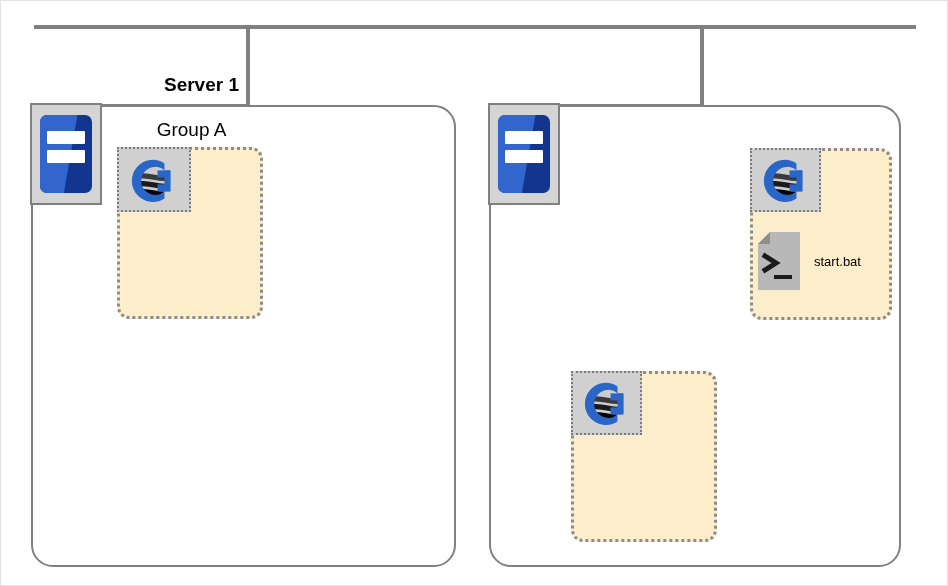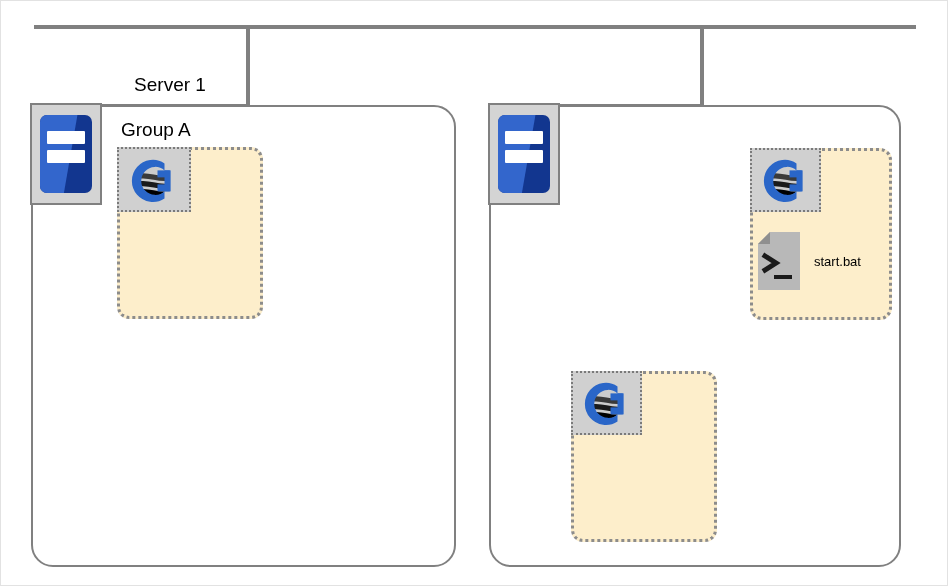--- a/index.html
+++ b/index.html
@@ -35,21 +35,22 @@
     background: transparent;
     box-sizing: border-box;
   }
 
   
   .server-label {
     position: absolute;
     font-size: 19px;
     color: #000000;
     white-space: nowrap;
-    text-align: center;
+    text-align: right;
+    font-weight: bold;
   }
 
   
   .server-icon {
     position: absolute;
     background: #d4d4d4;
     border: 2px solid #808080;
     box-sizing: border-box;
   }
   .server-icon .unit {
@@ -86,21 +87,21 @@
     background: #fdeecb;
     border: 3px dotted #8c8c8c;
     border-radius: 12px;
     box-sizing: border-box;
   }
   .group-label {
     position: absolute;
     font-size: 19px;
     color: #000000;
     white-space: nowrap;
-    text-align: left;
+    text-align: center;
   }
 
   
   .instance-tile {
     position: absolute;
     background: #d0d0d0;
     border: 2px dotted #7a7a7a;
     box-sizing: border-box;
   }
   .instance-tile svg {

